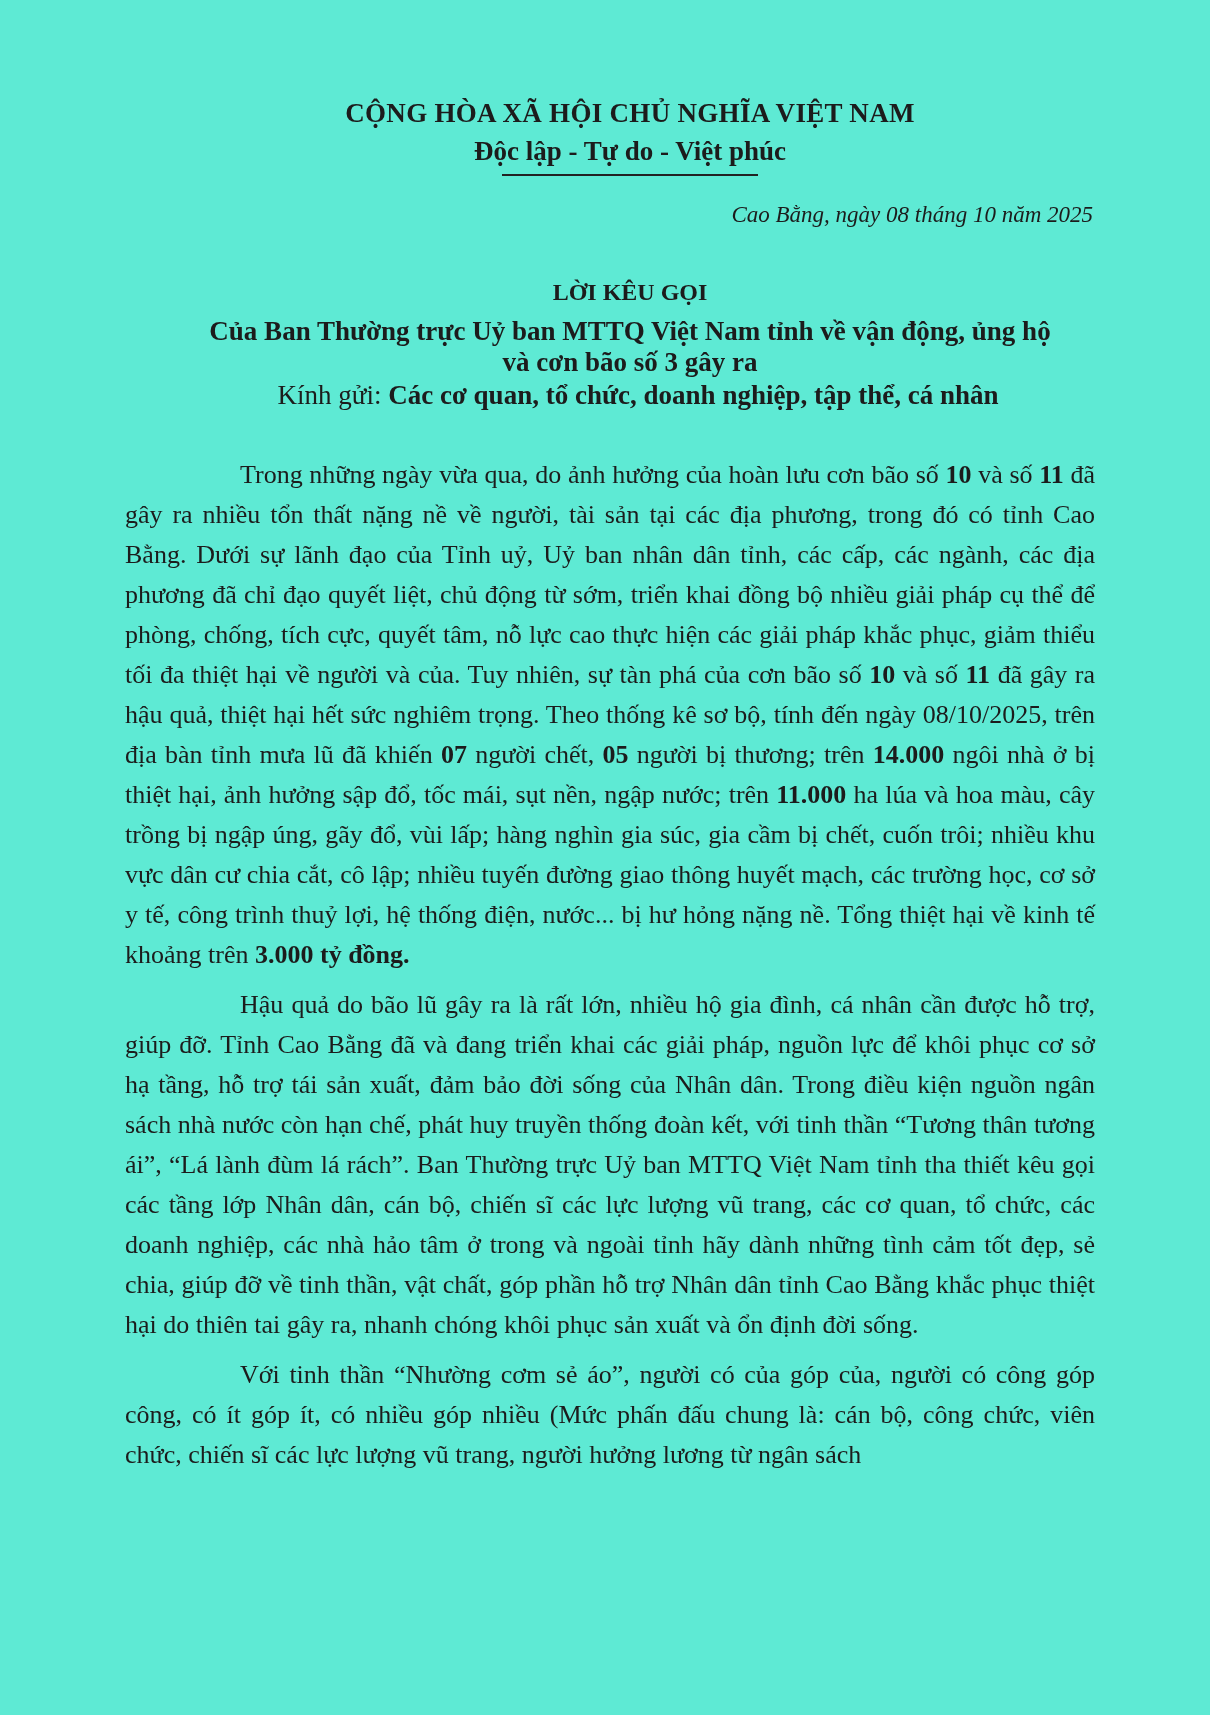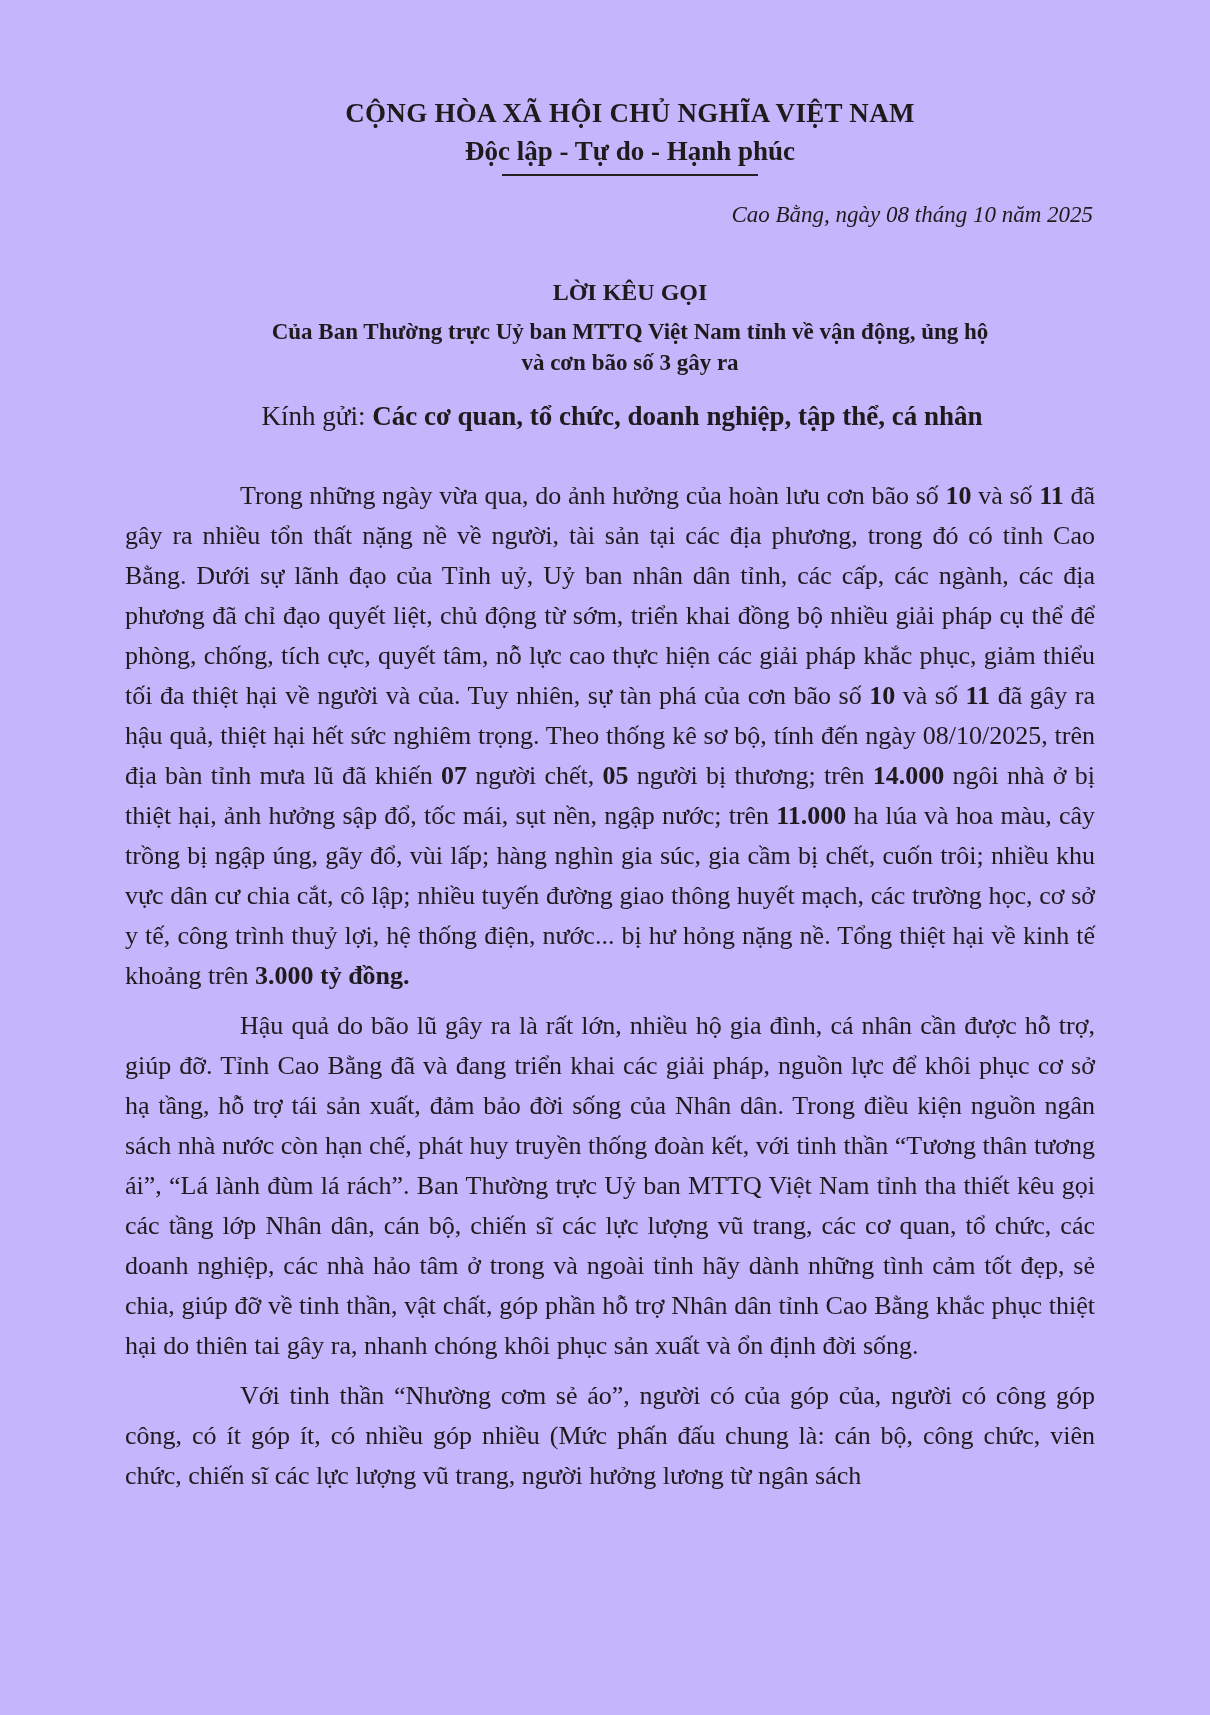--- a/index.html
+++ b/index.html
@@ -2,21 +2,21 @@
 <html lang="vi"><head>
 <meta charset="utf-8">
 <style>
   html, body { margin: 0; padding: 0; }
   body { background: #e8e8e8; }
   .page {
     position: relative;
     width: 1210px;
     height: 1715px;
     margin: 0 auto;
-    background: #c4b5fd;
+    background: #5eead4;
     color: #1c1c1c;
     font-family: "Liberation Serif", "DejaVu Serif", serif;
     box-sizing: border-box;
     padding: 96px 115px 0 125px;
     overflow: hidden;
   }
   
   .hdr-block { position: relative; left: 20px; text-align: center; }
   .national-title {
     font-size: 27px;
@@ -49,32 +49,31 @@
     position: relative; left: 20px;
     text-align: center;
     font-size: 24px;
     font-weight: bold;
     line-height: 34px;
     margin-top: 44px;
   }
   .doc-subtitle {
     position: relative; left: 20px;
     text-align: center;
-    font-size: 23px;
+    font-size: 27px;
     font-weight: bold;
     line-height: 31px;
     margin-top: 7px;
   }
   
   .salutation {
-    position: relative; left: 12px;
+    position: relative; left: 28px;
     text-align: center;
     font-size: 27px;
     line-height: 35px;
-    margin-top: 21px;
   }
   
   .letter-body {
     margin-top: 42px;
     font-size: 26px;
     line-height: 40px;
     text-align: justify;
   }
   .letter-body p {
     margin: 0;
@@ -83,21 +82,21 @@
   .letter-body p + p { margin-top: 10px; }
   .b { font-weight: bold; }
 </style>
 </head>
 <body>
 
 <div class="page">
 
   <div class="hdr-block">
     <div class="national-title">CỘNG HÒA XÃ HỘI CHỦ NGHĨA VIỆT NAM</div>
-    <div class="motto">Độc lập - Tự do - Hạnh phúc</div>
+    <div class="motto">Độc lập - Tự do - Việt phúc</div>
     <div class="motto-rule"></div>
   </div>
 
   <div class="dateline">Cao Bằng, ngày 08 tháng 10 năm 2025</div>
 
   <div class="doc-title">LỜI KÊU GỌI</div>
 
   <div class="doc-subtitle">
     <div>Của Ban Thường trực Uỷ ban MTTQ Việt Nam tỉnh về vận động, ủng hộ</div>
     <div>và cơn bão số 3 gây ra</div>

